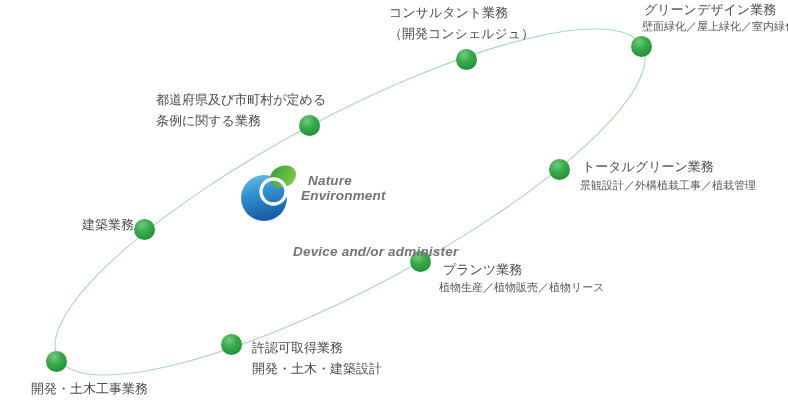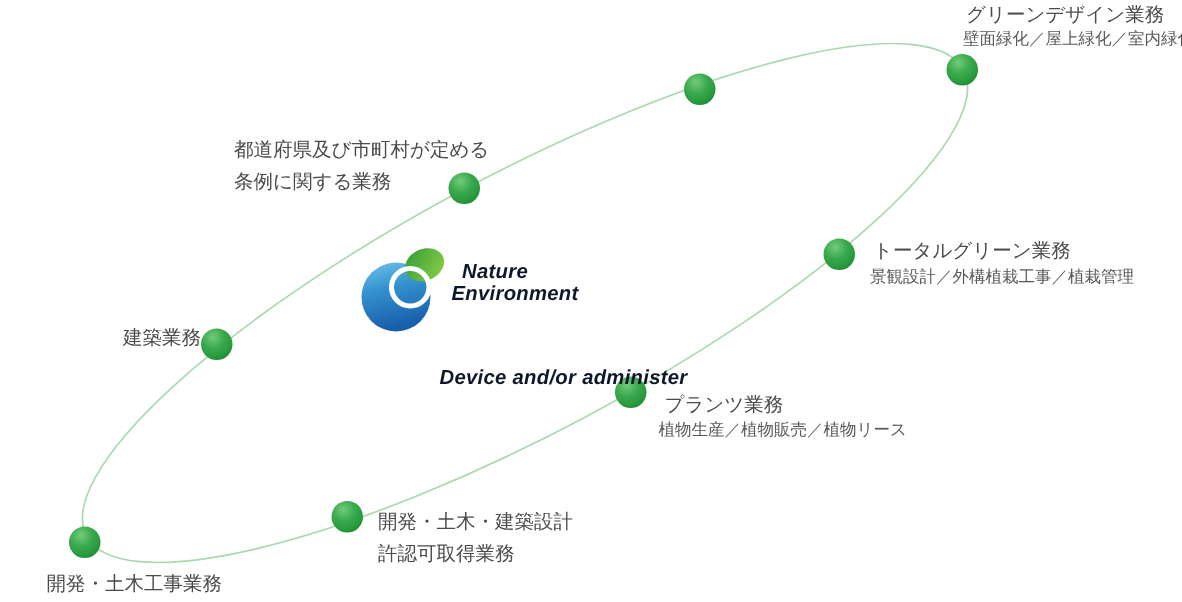--- a/index.html
+++ b/index.html
@@ -34,21 +34,21 @@
   .t2{left:644px;top:3px;}   .s2{left:642px;top:20px;}
   .t3{left:156px;top:89px;}
   .t4{left:582px;top:160px;} .s4{left:580px;top:179px;}
   .t5{left:82px;top:218px;}
   .t6{left:443px;top:263px;} .s6{left:439px;top:281px;}
   .t7{left:252px;top:337px;}
   .t8{left:31px;top:382px;}
   
   .logo-mark{position:absolute;left:238px;top:160px;z-index:2;}
   .lt{
-    position:absolute;z-index:4;font-style:italic;font-weight:600;color:#0f172a;
+    position:absolute;z-index:4;font-style:italic;font-weight:600;color:#737373;
     font-size:13.5px;line-height:14px;letter-spacing:0.2px;white-space:nowrap;
   }
   .lt1{left:308px;top:174px;}
   .lt2{left:301px;top:189px;text-align:center;}
   .lt3{left:293px;top:203px;margin-top:42px;}
 </style>
 </head>
 <body>
 
 <div class="canvas">
@@ -72,20 +72,24 @@
     <circle cx="264" cy="198" r="23" fill="url(#gBlue)"></circle>
     <ellipse cx="283" cy="176.5" rx="13.5" ry="10.5" fill="url(#gLeaf)" transform="rotate(-24 283 176.5)"></ellipse>
     <circle cx="273.5" cy="191.5" r="12.5" fill="none" stroke="#ffffff" stroke-width="3.4"></circle>
   </svg>
 
   <div class="lt lt1">Nature</div>
   <div class="lt lt2">Environment</div>
   <div class="lt lt3">Device and/or administer</div>
 
   <span class="dot d1"></span>
+  <div class="lines t1">
+    <div>コンサルタント業務</div>
+    <div>（開発コンシェルジュ）</div>
+  </div>
 
   <span class="dot d2"></span>
   <div class="title t2">グリーンデザイン業務</div>
   <div class="subtitle s2">壁面緑化／屋上緑化／室内緑化</div>
 
   <span class="dot d3"></span>
   <div class="lines t3">
     <div>都道府県及び市町村が定める</div>
     <div>条例に関する業務</div>
   </div>
@@ -96,20 +100,20 @@
 
   <span class="dot d5"></span>
   <div class="title t5">建築業務</div>
 
   <span class="dot d6"></span>
   <div class="title t6">プランツ業務</div>
   <div class="subtitle s6">植物生産／植物販売／植物リース</div>
 
   <span class="dot d7"></span>
   <div class="lines t7">
+    <div>許認可取得業務</div>
     <div>開発・土木・建築設計</div>
-    <div>許認可取得業務</div>
   </div>
 
   <span class="dot d8"></span>
   <div class="title t8">開発・土木工事業務</div>
 
 </div>
 
 </body></html>

